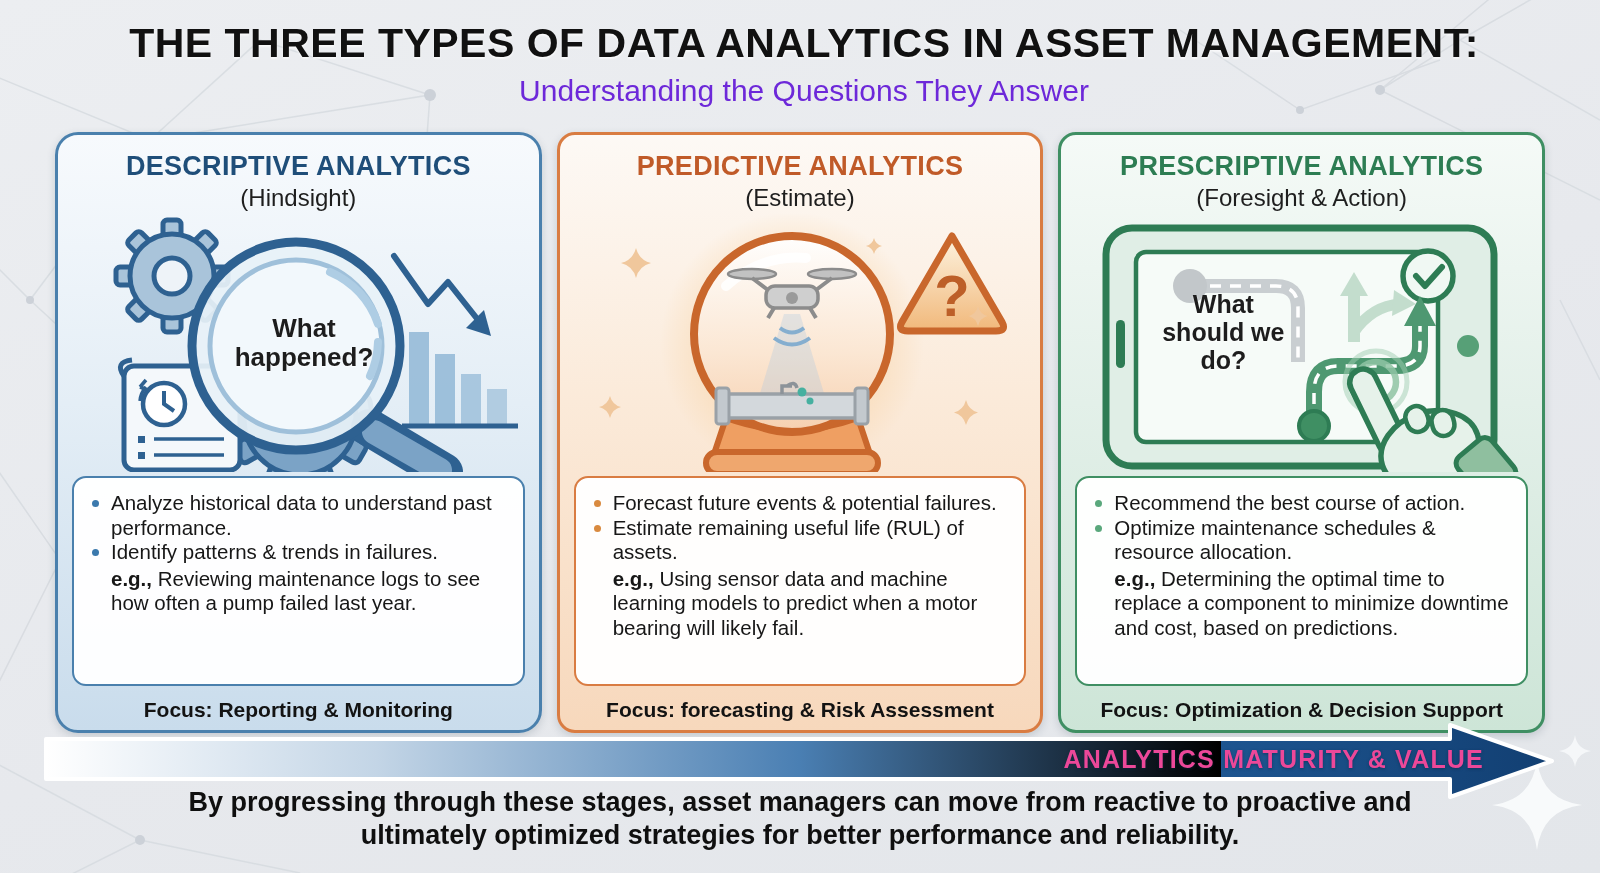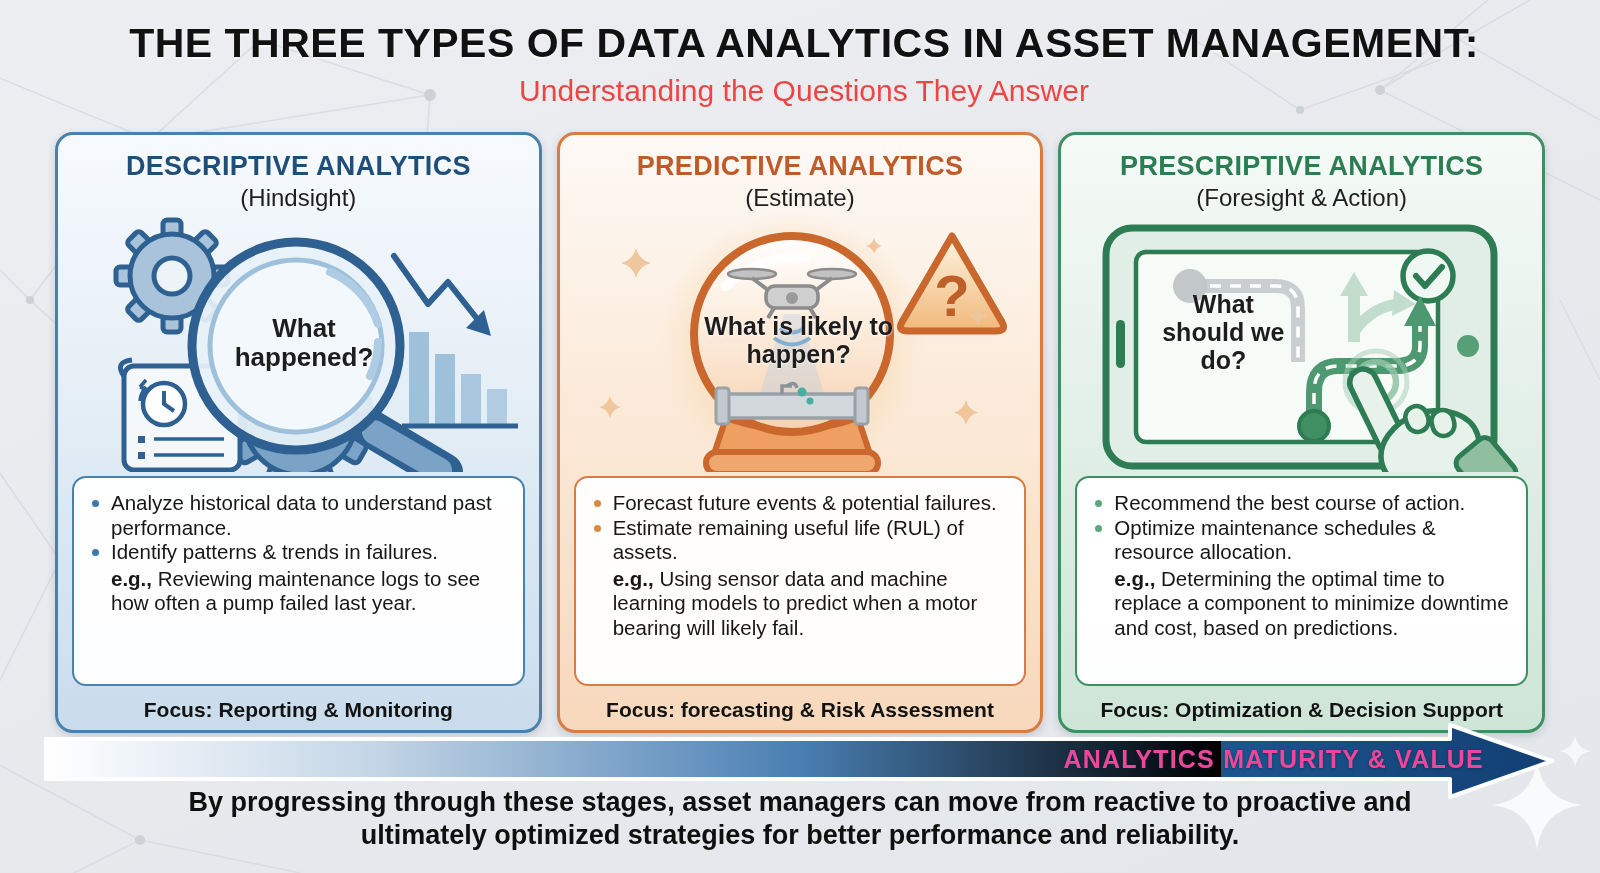--- a/index.html
+++ b/index.html
@@ -8,28 +8,28 @@
     font-family: "Liberation Sans", "DejaVu Sans", sans-serif;
     background: linear-gradient(160deg,#eceef1 0%,#e7e9ed 55%,#e3e6ea 100%);
     position: relative; overflow: hidden; color:#141414;
   }
   .bg-net { position:absolute; inset:0; pointer-events:none; }
 
   
   .header { position:absolute; top:20px; left:0; width:1600px; text-align:center; z-index:2;padding-left:8px; }
   .main-title { font-size:41px; font-weight:bold; letter-spacing:.5px; color:#111;
                 text-shadow:0 2px 2px rgba(255,255,255,.7); }
-  .main-subtitle { font-size:30px; font-weight:500; color:#ef4444; margin-top:7px; }
+  .main-subtitle { font-size:30px; font-weight:500; color:#6d28d9; margin-top:7px; }
 
   
   .cards { position:absolute; top:132px; left:55px; width:1490px; height:601px;
            display:flex; gap:15px; z-index:2; }
   .card { flex:1; border-radius:18px; border:3px solid; position:relative;
           box-shadow:0 3px 8px rgba(40,60,80,.18); overflow:hidden; padding-top:16px; }
-  .card-descriptive  { border-color:#4a80ad; background:linear-gradient(180deg,#f7fafd 0%,#e4eef6 45%,#c9dcec 100%); }
+  .card-descriptive  { border-color:#4a80ad; background:linear-gradient(180deg,#f7fafd 0%,#e4eef6 45%,#c9dcec 100%);border-radius:23px; }
   .card-predictive   { border-color:#d97c42; background:linear-gradient(180deg,#fdf9f5 0%,#fbead9 45%,#f7d8bc 100%); }
   .card-prescriptive { border-color:#3f8f63; background:linear-gradient(180deg,#f5faf7 0%,#e3f0e9 45%,#cde5d7 100%); }
 
   .card-title { text-align:center; font-size:27px; font-weight:bold; letter-spacing:.3px; }
   .card-descriptive  .card-title { color:#1f4e79; }
   .card-predictive   .card-title { color:#c05a28; }
   .card-prescriptive .card-title { color:#2d7d53; }
   .card-sub { text-align:center; font-size:24px; color:#1e1e1e; margin-top:2px; }
 
   .icon-area { position:relative; height:258px; margin-top:2px; }
@@ -240,21 +240,20 @@
         </g>
 
         <g fill="#f0c79c">
           <path d="M62,34 q3,12 15,15 q-12,3 -15,15 q-3,-12 -15,-15 q12,-3 15,-15"></path>
           <path d="M36,182 q2.4,9 11,11 q-8.6,2 -11,11 q-2.4,-9 -11,-11 q8.6,-2 11,-11"></path>
           <path d="M392,186 q2.6,10 12,12.5 q-9.4,2.5 -12,12.5 q-2.6,-10 -12,-12.5 q9.4,-2.5 12,-12.5"></path>
           <path d="M404,92 q2,8 9.5,10 q-7.5,2 -9.5,10 q-2,-8 -9.5,-10 q7.5,-2 9.5,-10"></path>
           <path d="M300,24 q1.7,6.5 8,8 q-6.3,1.5 -8,8 q-1.7,-6.5 -8,-8 q6.3,-1.5 8,-8"></path>
         </g>
       </svg>
-      <div class="question q-pred">What is likely to happen?</div>
     </div>
     <div class="bullet-box">
       <div class="bullet">
         <span class="dot"></span>
         <span>Forecast future events &amp; potential failures.</span>
       </div>
       <div class="bullet">
         <span class="dot"></span>
         <span>Estimate remaining useful life (RUL) of assets.</span>
       </div>

